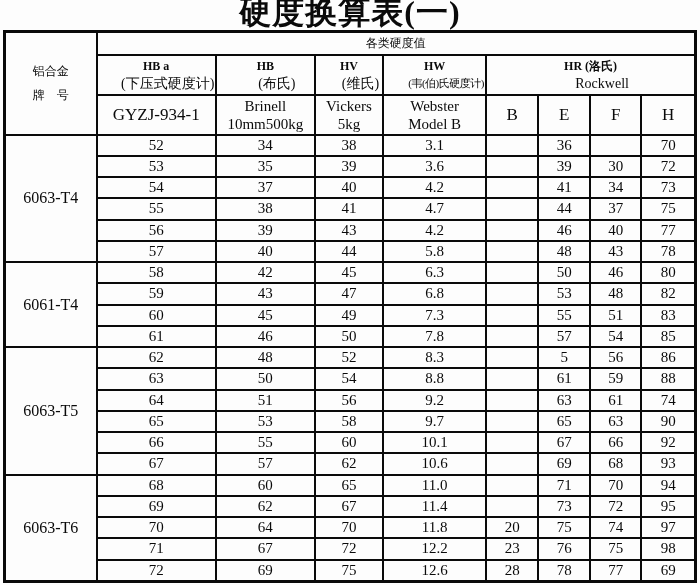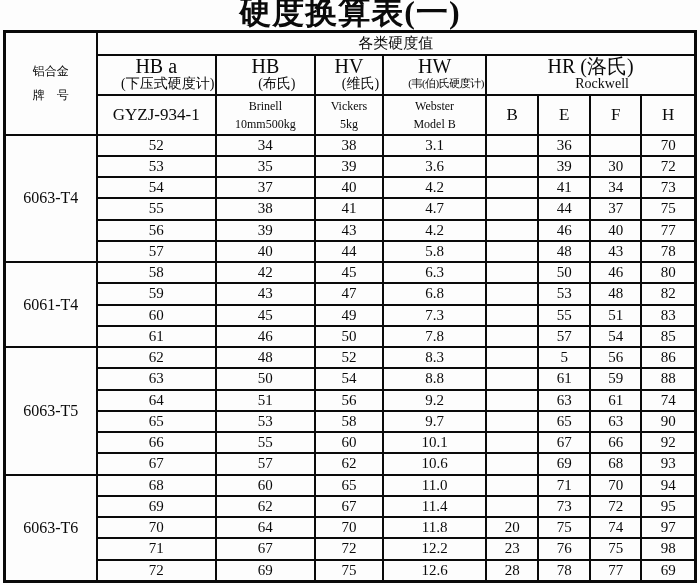--- a/index.html
+++ b/index.html
@@ -34,27 +34,27 @@
     padding: 0;
     text-align: center;
     vertical-align: middle;
     font-weight: normal;
     overflow: hidden;
     white-space: nowrap;
   }
   tr.hrow1 { height: 23px; }
   tr.hrow2 { height: 40px; }
   tr.hrow3 { height: 40px; }
-  .span-label { font-size: 15px; }
+  .span-label { font-size: 12px; }
   .alloy-head { font-size: 12px; line-height: 24px; }
-  .h-main { font-size: 20px; line-height: 18px; }
+  .h-main { font-size: 12px; line-height: 18px; font-weight: bold; }
   .h-sub  { font-size: 14px; line-height: 17px; margin-left: 23px; }
   .h-sub.tight { font-size: 11px; letter-spacing: -0.5px; }
   .h-code { font-size: 17px; line-height: 19px; }
-  .h-code2 { font-size: 12px; line-height: 18px; }
+  .h-code2 { font-size: 15px; line-height: 18px; }
   .h-letter { font-size: 17px; }
   tbody td { font-size: 15px; }
   td.alloy { font-size: 16px; border-radius: 17px; }
 </style>
 </head>
 <body>
 
 <div class="page">
 
   <div class="title">硬度换算表(一)</div>

